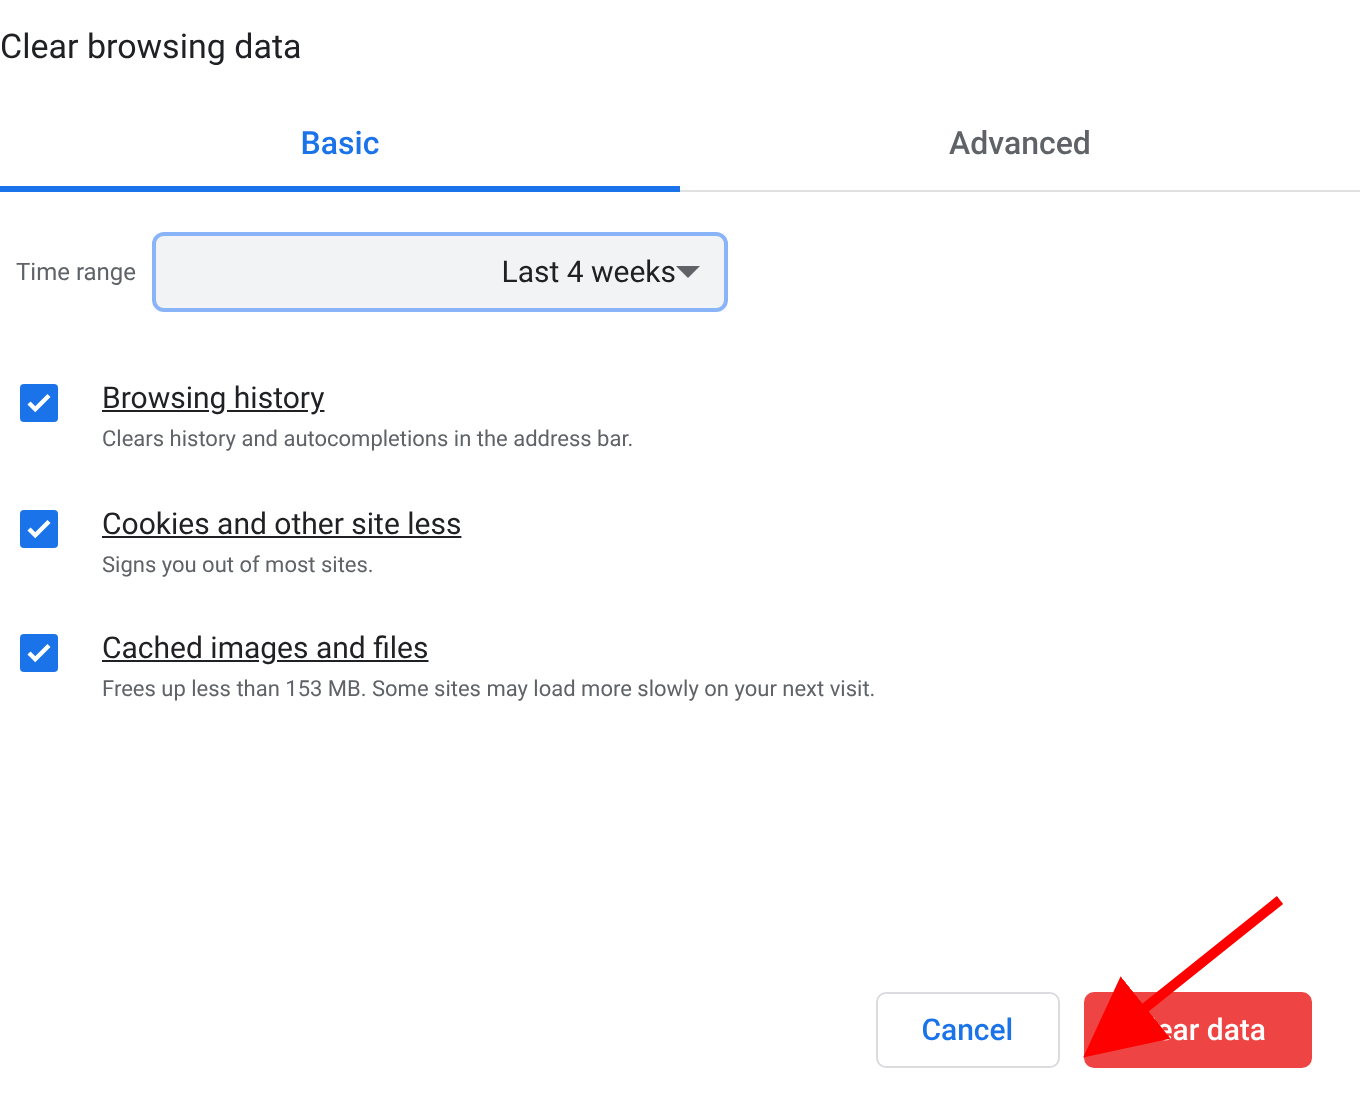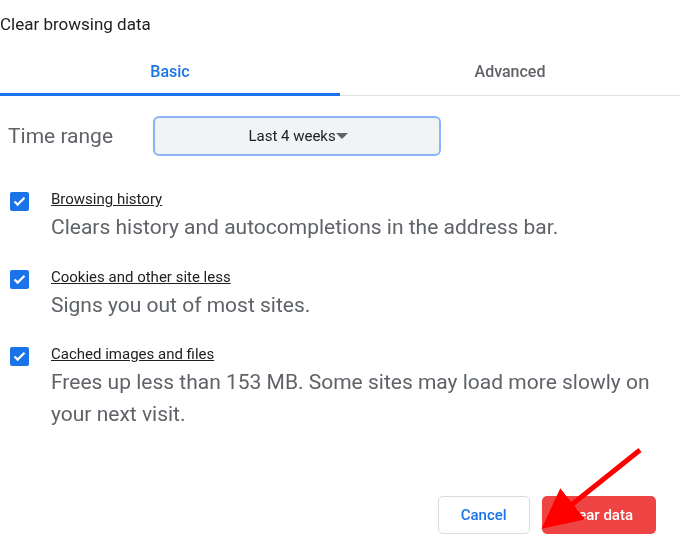--- a/index.html
+++ b/index.html
@@ -36,39 +36,38 @@
     color: #1a73e8;
     border-bottom: 3px solid #1a73e8;
     margin-bottom: -1px;
   }
   .form-row {
     display: flex;
     align-items: center;
     padding: 20px 8px 10px 8px;
   }
   .form-label {
-    font-size: 21px;
+    font-size: 12px;
     color: #5f6368;
-    margin-right: 28px;
+    margin-right: 8px;
     text-align: center;
   }
   .select {
     display: flex;
     align-items: center;
-    justify-content: center;
+    justify-content: flex-end;
     width: 288px;
     height: 40px;
     padding: 0 12px 0 14px;
     background: #f1f3f4;
     border: 2px solid #8ab4f8;
     border-radius: 6px;
     font-size: 15px;
     color: #202124;
     cursor: pointer;
-    margin-left: 12px;
   }
   .caret {
     width: 0; height: 0;
     border-left: 6px solid transparent;
     border-right: 6px solid transparent;
     border-top: 6px solid #5f6368;
   }
   .options {
     padding: 10px 8px 0 10px;
   }
@@ -91,21 +90,21 @@
   .checkbox svg { width: 15px; height: 15px; }
   .option-text { flex: 1; }
   .option-label {
     font-size: 15px;
     color: #202124;
     margin-bottom: 4px;
     cursor: pointer;
     text-decoration: underline;
   }
   .option-desc {
-    font-size: 21px;
+    font-size: 11px;
     color: #5f6368;
     line-height: 1.5;
   }
   .footer {
     position: absolute;
     right: 24px;
     bottom: 20px;
     display: flex;
     gap: 12px;
   }

